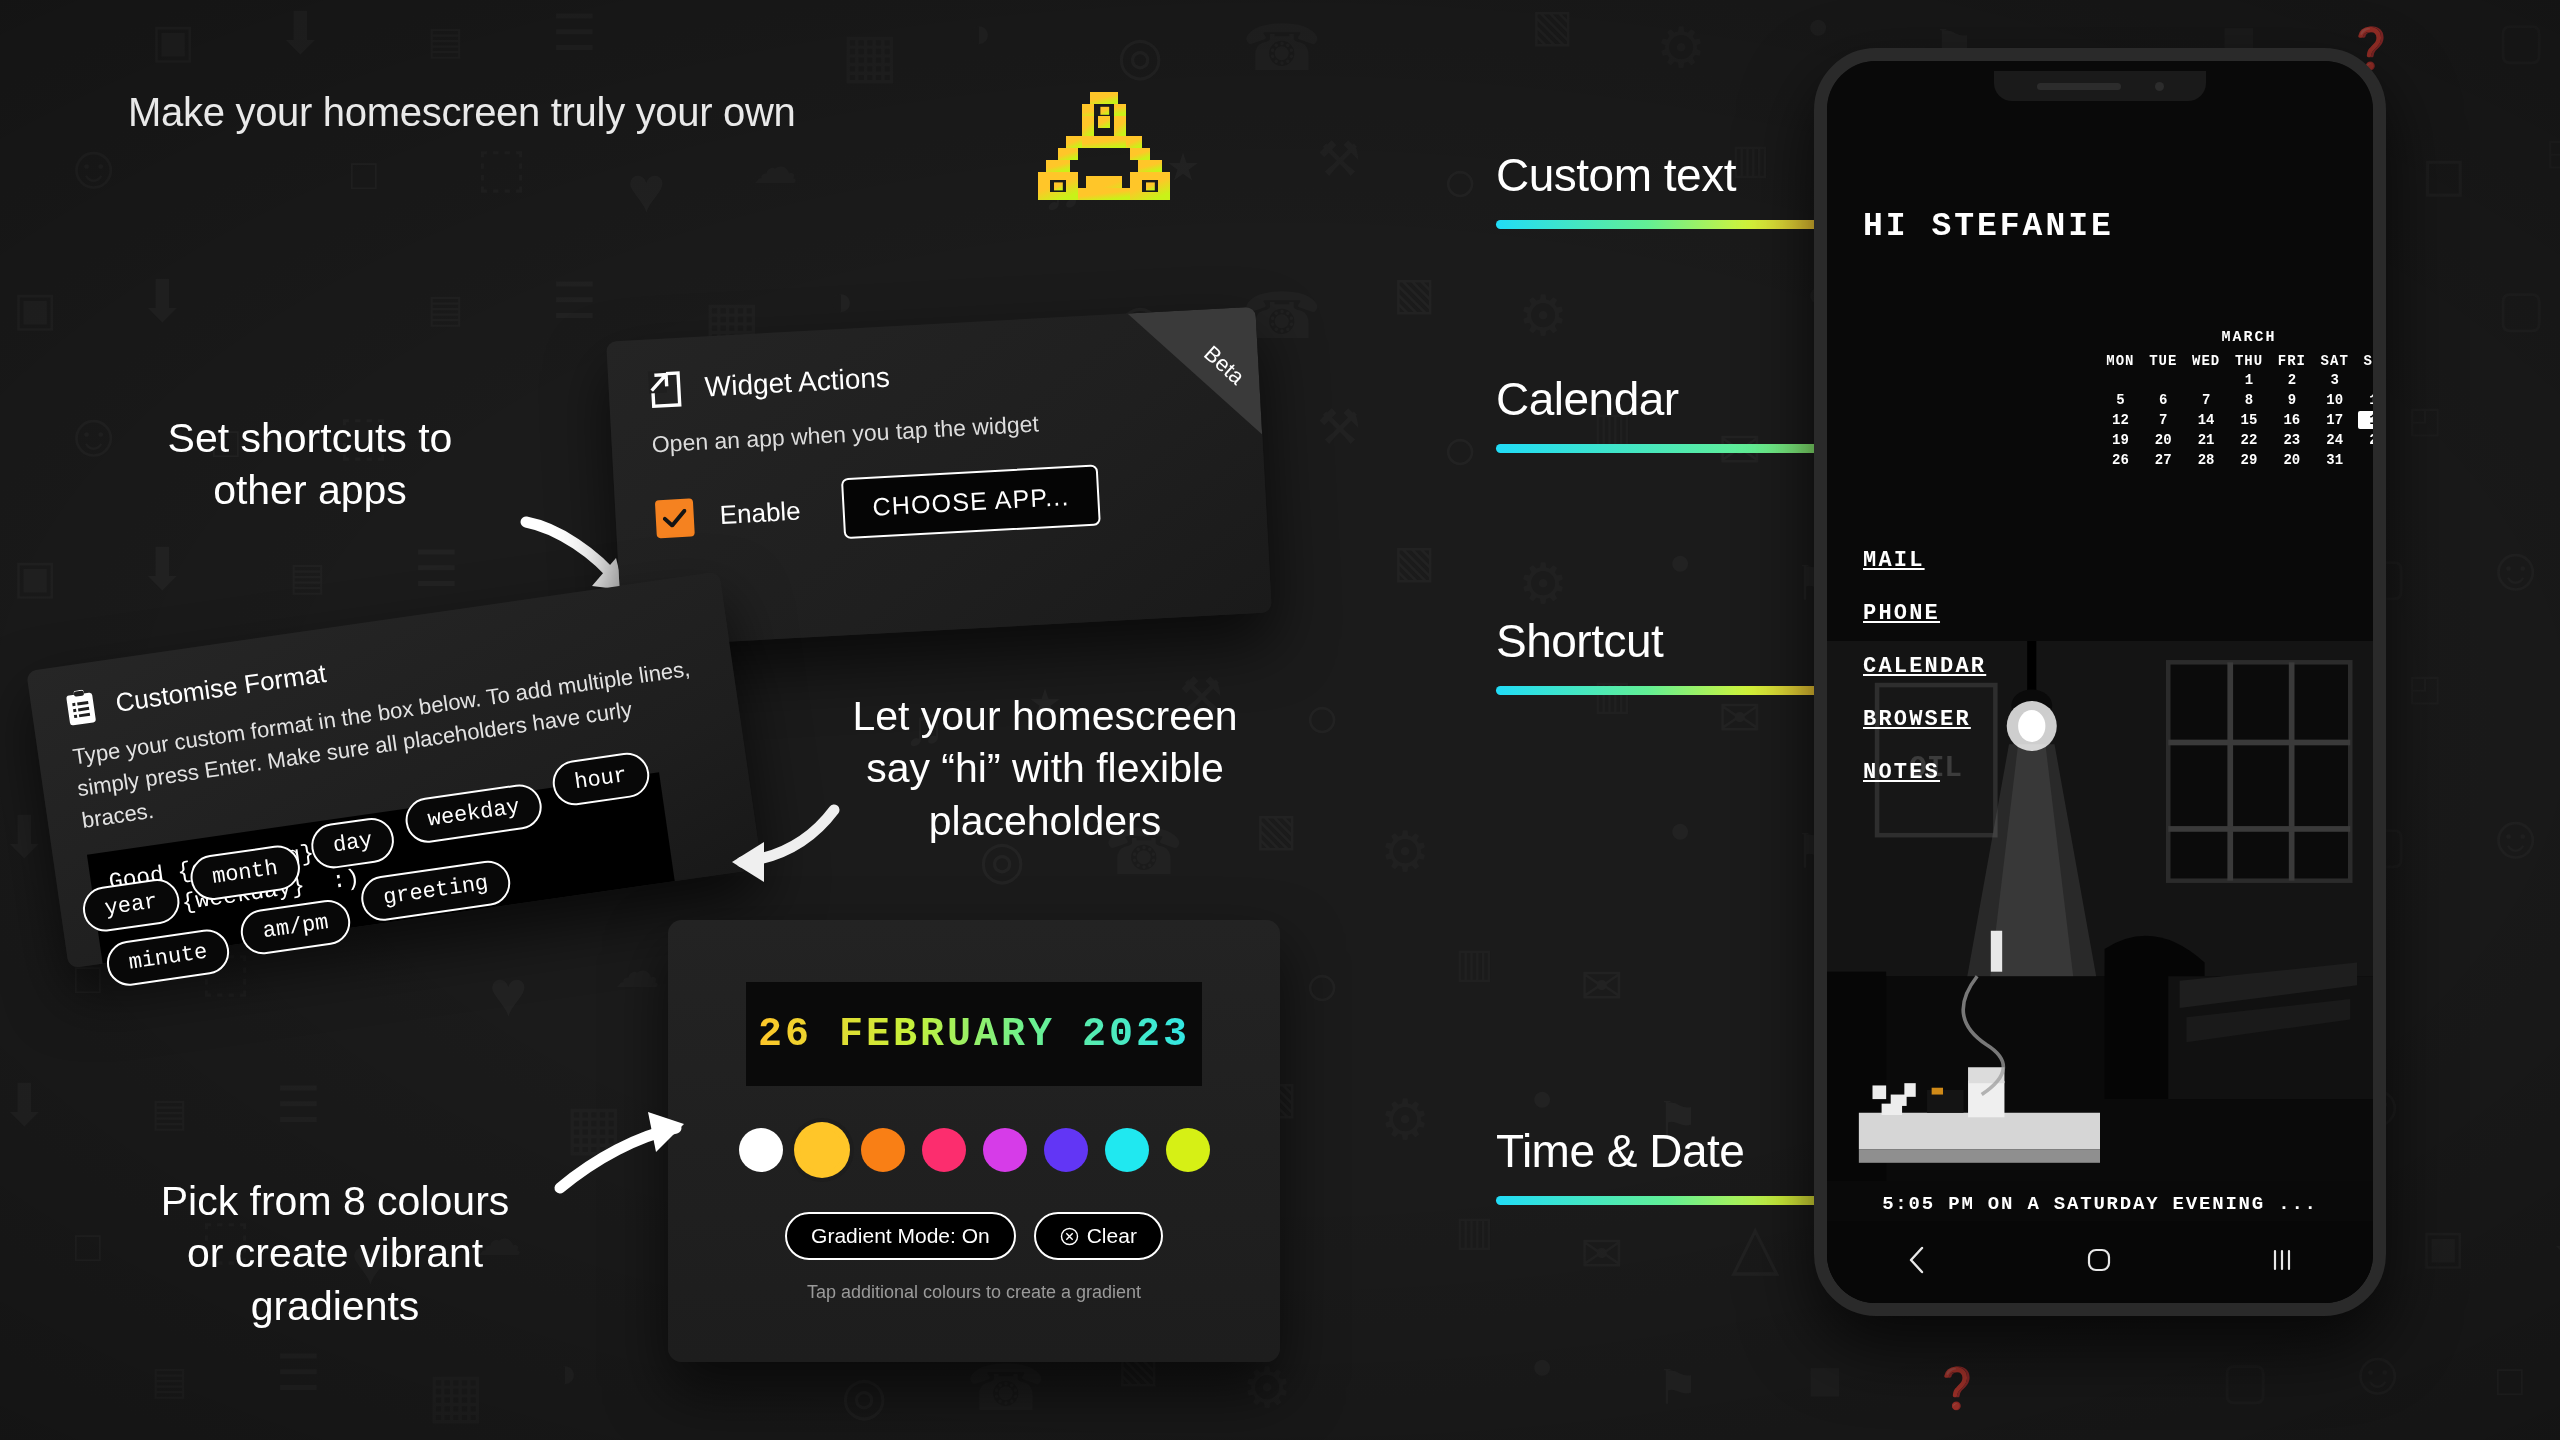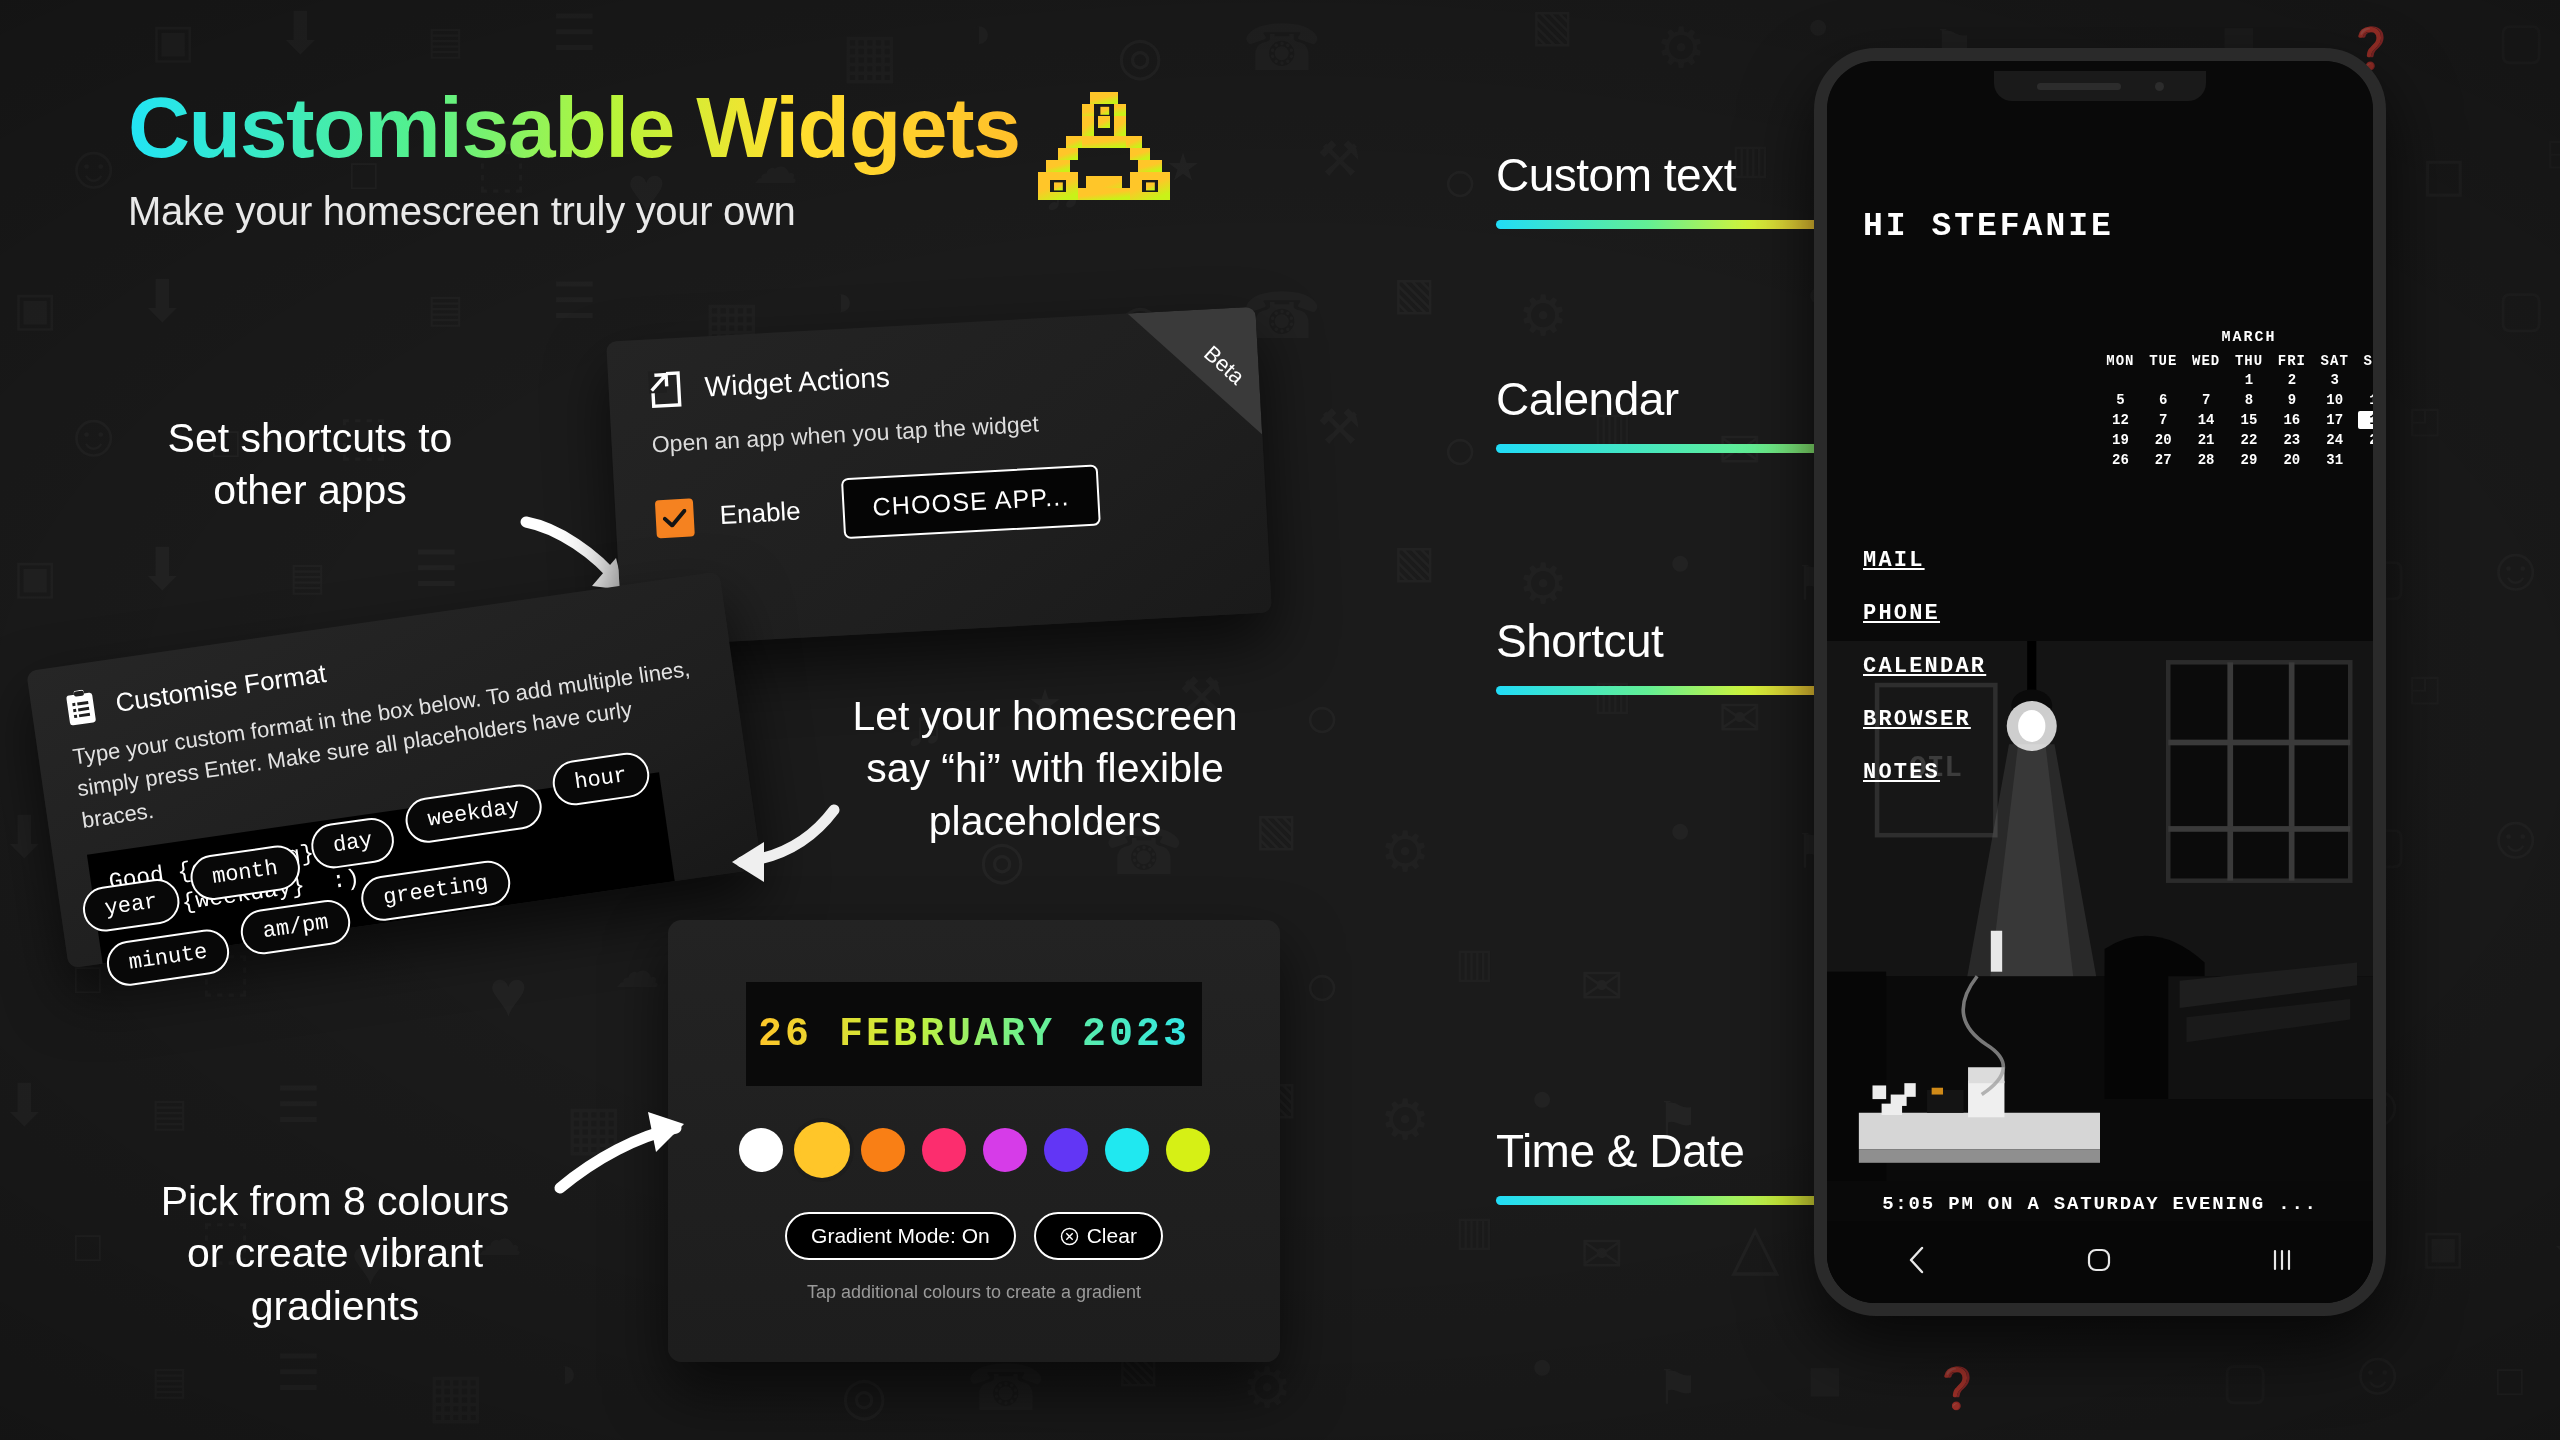--- a/index.html
+++ b/index.html
@@ -369,21 +369,20 @@
     <span class="bgicon" style="left: 1656px; top: 1364px; font-size: 48px; opacity: 0.79;">⚑</span>
     <span class="bgicon" style="left: 1807px; top: 1351px; font-size: 59px; opacity: 0.57;">■</span>
     <span class="bgicon" style="left: 1932px; top: 1368px; font-size: 40px; opacity: 0.71;">❓</span>
     <span class="bgicon" style="left: 2221px; top: 1355px; font-size: 51px; opacity: 0.5;">▢</span>
     <span class="bgicon" style="left: 2346px; top: 1342px; font-size: 62px; opacity: 0.64;">☺</span>
     <span class="bgicon" style="left: 2497px; top: 1359px; font-size: 43px; opacity: 0.79;">□</span>
   </div>
 <div id="vignette"></div>
 
 <div id="header">
-  <div id="main-title">Customisable Widgets</div>
   <div id="subtitle">Make your homescreen truly your own</div>
 </div>
 
 <svg id="pixel-logo" width="148" height="112" viewBox="0 0 37 28">
   <defs>
     <linearGradient id="lg" x1="0" y1="0" x2="0.55" y2="1">
       <stop offset="0%" stop-color="#FFC629"></stop>
       <stop offset="55%" stop-color="#FFC629"></stop>
       <stop offset="100%" stop-color="#C9F218"></stop>
     </linearGradient>

